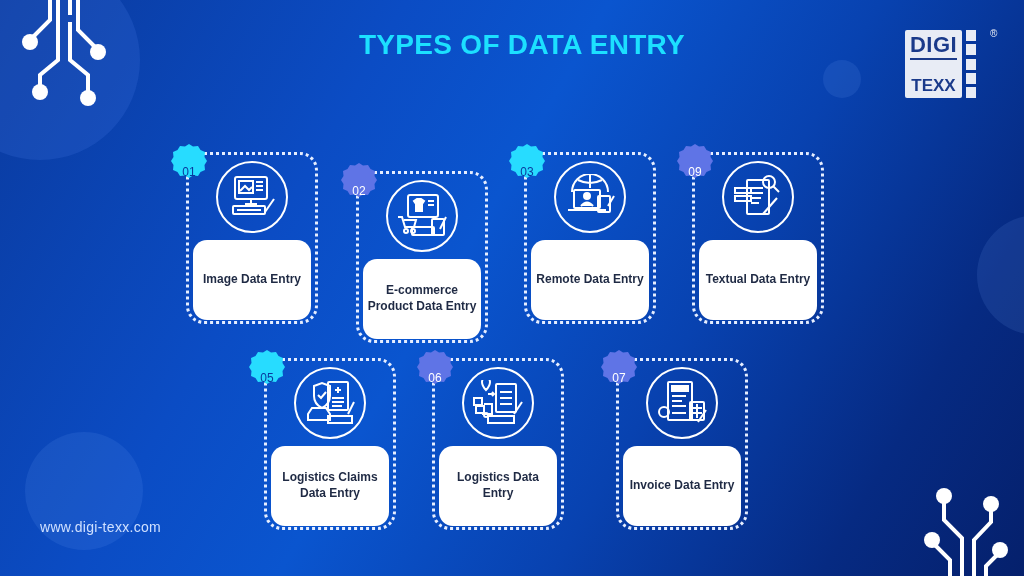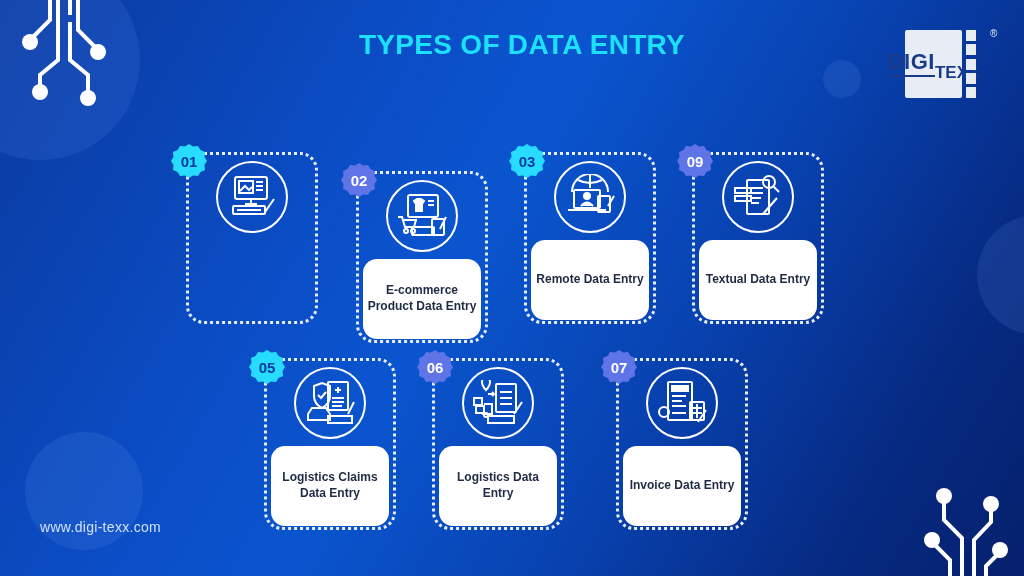--- a/index.html
+++ b/index.html
@@ -17,40 +17,40 @@
     position: absolute; left: 0; width: 1044px; top: 29px;
     text-align: center; color: #1ce0ff;
     font-weight: bold; font-size: 28px; letter-spacing: 0.3px;
   }
   .logo {
     position: absolute; left: 905px; top: 30px; width: 72px; height: 68px;
   }
   .logo-box {
     position: absolute; left: 0; top: 0; width: 57px; height: 68px;
     background: #e8ecf5; border-radius: 2px;
-    display: flex; flex-direction: row; align-items: center; justify-content: center;
+    display: flex; flex-direction: column; align-items: center; justify-content: center;
     color: #1a3a8a; font-weight: bold; line-height: 1;
   }
   .logo-top { font-size: 22px; letter-spacing: 0.5px; border-bottom: 2px solid #1a3a8a; padding-bottom: 2px; }
   .logo-bot { font-size: 17px; margin-top: 17px; }
   .logo-strip { position: absolute; left: 61px; top: 0; width: 10px; height: 68px;
     display: flex; flex-direction: column; justify-content: space-between; }
   .logo-strip span { display: block; width: 10px; height: 11px; background: #e8ecf5; }
   .logo-reg { position: absolute; left: 85px; top: -2px; color: #e8ecf5; font-size: 10px; }
 
   .circuit { position: absolute; }
 
   .card {
     position: absolute; width: 132px; height: 172px;
     border: 3px dotted #e6eeff; border-radius: 18px;
   }
   .badge {
     position: absolute; left: -18px; top: -12px; width: 36px; height: 36px;
-    display: flex; align-items: center; justify-content: center;
-    font-weight: bold; font-size: 15px;
+    display: flex; align-items: flex-end; justify-content: center;
+    font-weight: normal; font-size: 12px;
   }
   .badge svg { position: absolute; left: 0; top: 0; }
   .badge span { position: relative; }
   .badge.cyan span { color: #0a3a9e; }
   .badge.purple span { color: #ffffff; }
   .icon-circle {
     position: absolute; left: 27px; top: 6px; width: 72px; height: 72px;
     border-radius: 50%; border: 2px solid #ffffff;
     display: flex; align-items: center; justify-content: center;
   }
@@ -138,20 +138,21 @@
       <rect x="8" y="3" width="32" height="22" rx="2"></rect>
       <rect x="12" y="7" width="14" height="12"></rect>
       <path d="M13 17 L18 12 L22 16 L25 13"></path>
       <path d="M29 8 H36 M29 12 H36 M29 16 H36"></path>
       <path d="M24 25 V29 M18 30 H30"></path>
       <rect x="6" y="32" width="32" height="8" rx="1"></rect>
       <path d="M10 36 H34"></path>
       <path d="M38 38 L47 25"></path>
     </svg>
   </div>
+  <div class="label-box">Image Data Entry</div>
 </div>
 
 <div class="card" style="left:356px;top:140px;margin-top:31px;">
   <div class="badge purple">
     <svg width="36" height="36">
         <use href="#scallop" fill="#5f74e6"></use>
       </svg>
     <span>02</span>
   </div>
   <div class="icon-circle">

